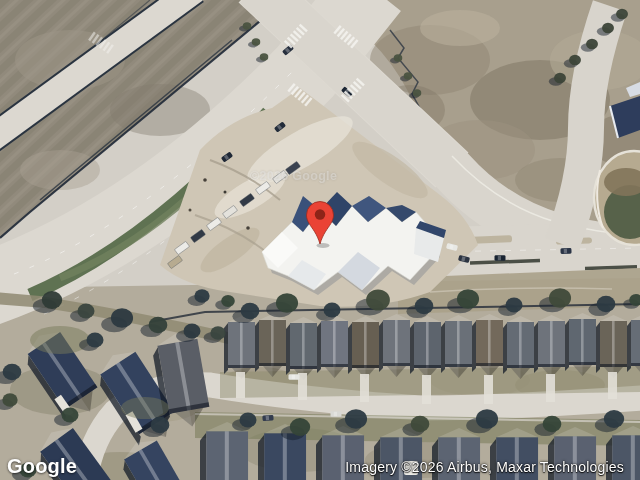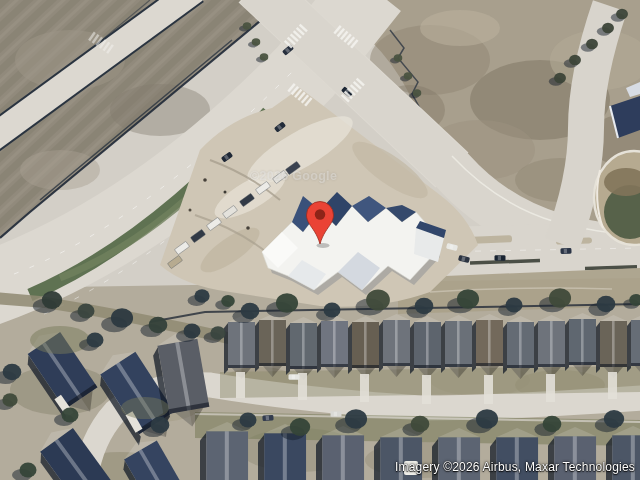--- a/index.html
+++ b/index.html
@@ -6,21 +6,21 @@
   .stage{position:relative;width:640px;height:480px;overflow:hidden;
          font-family:"Liberation Sans",sans-serif;background:#d3cfc7;text-align:center;}
   .stage svg.scene{position:absolute;inset:0;display:block;}
   .watermark{position:absolute;left:250px;top:169px;font-size:12.5px;font-weight:700;
              color:rgba(255,255,255,0.34);letter-spacing:0.3px;
              text-shadow:0 0 2px rgba(90,90,90,0.25);pointer-events:none;}
   .pin{position:absolute;left:300px;top:195px;width:40px;height:54px;}
   .logo{position:absolute;left:7px;bottom:4px;font-size:20px;font-weight:700;
         color:#ffffff;letter-spacing:0.2px;line-height:20px;
         text-shadow:0 1px 2px rgba(0,0,0,0.45),0 0 3px rgba(0,0,0,0.3);}
-  .attribution{position:absolute;right:5px;bottom:6px;font-size:12px;line-height:13px;
+  .attribution{position:absolute;right:16px;bottom:6px;font-size:14px;line-height:13px;
         color:#ffffff;letter-spacing:0.2px;
         text-shadow:0 0 3px rgba(0,0,0,0.9),0 1px 1px rgba(0,0,0,0.8),0 0 1px #000;margin-top:24px;}
 </style>
 </head>
 <body>
 
 <div class="stage">
 
 <svg class="scene" viewBox="0 0 640 480" xmlns="http://www.w3.org/2000/svg">
   <defs>
@@ -299,15 +299,16 @@
 </svg>
 
 <div class="watermark">©2026 Google</div>
 
 <svg class="pin" viewBox="0 0 40 54" xmlns="http://www.w3.org/2000/svg">
   <ellipse cx="23" cy="50.5" rx="6.5" ry="2.4" fill="#000000" opacity="0.22"></ellipse>
   <path d="M20,49 C17,38.5 12.3,33.8 9.2,28.6 C7.5,25.8 6.5,23 6.5,20 A13.5,13.5 0 0 1 33.5,20 C33.5,23 32.5,25.8 30.8,28.6 C27.7,33.8 23,38.5 20,49 Z" fill="#EA4335" stroke="#9A2A1D" stroke-width="0.8"></path>
   <circle cx="20" cy="19.5" r="5.2" fill="#8E2418"></circle>
 </svg>
 
+<div class="logo">Google</div>
 <div class="attribution">Imagery ©2026 Airbus, Maxar Technologies</div>
 
 </div>
 
 </body></html>

